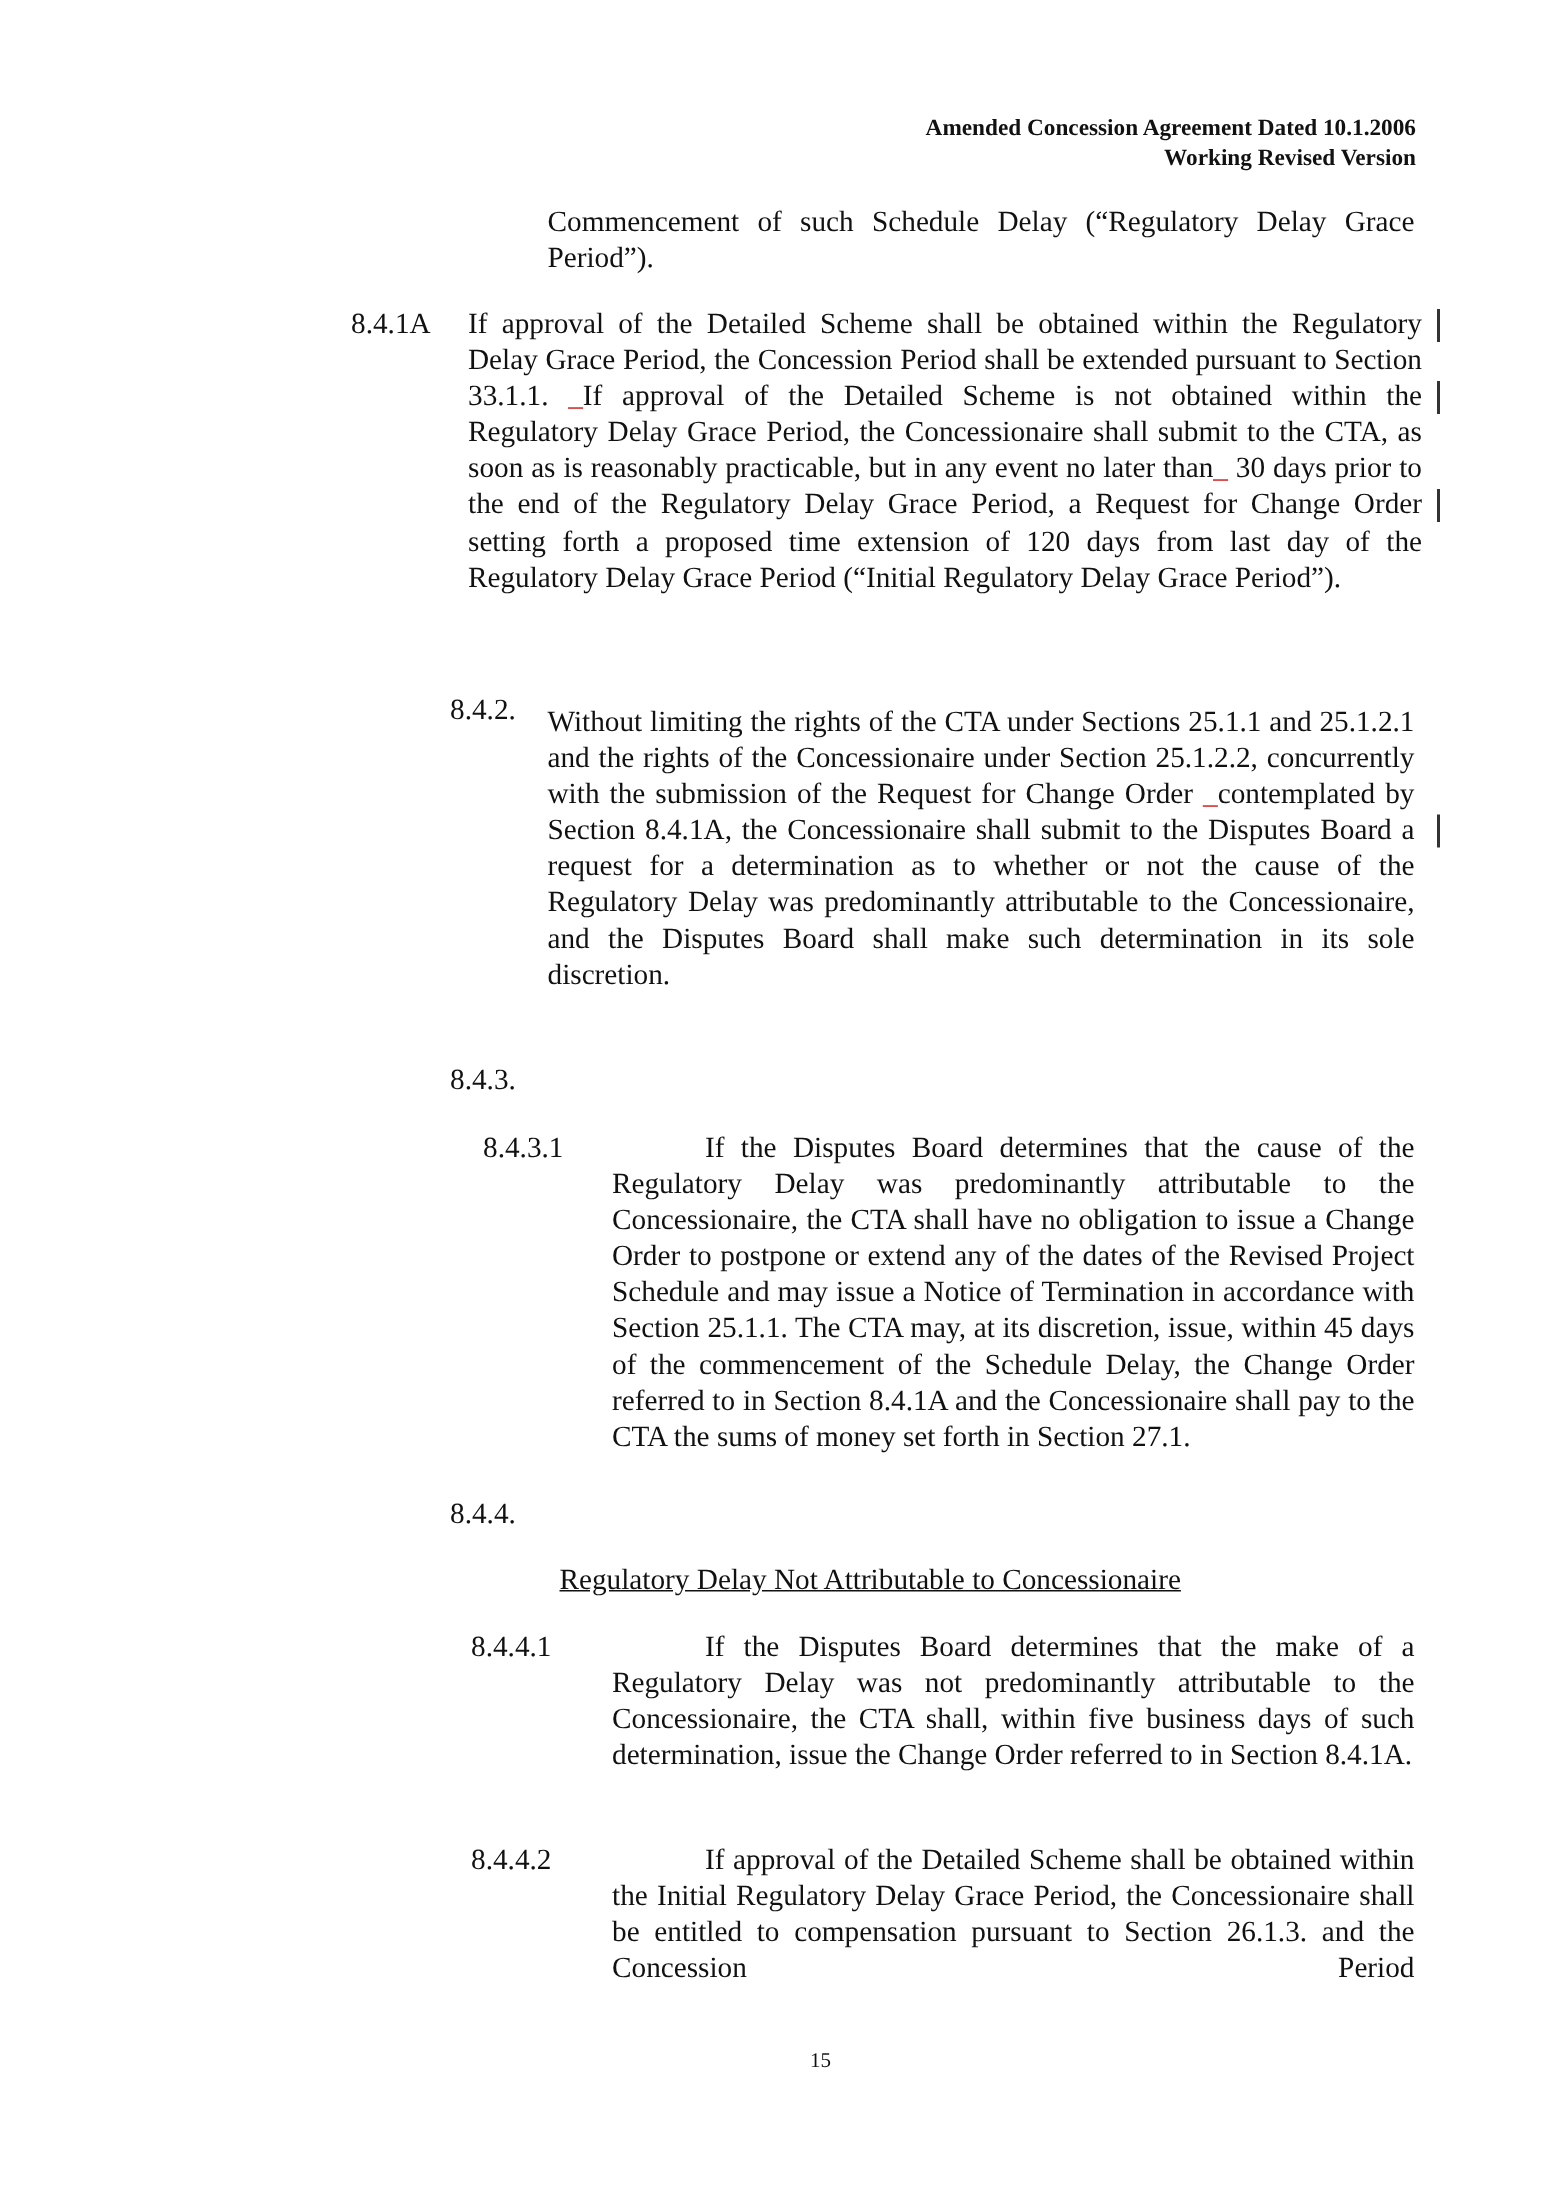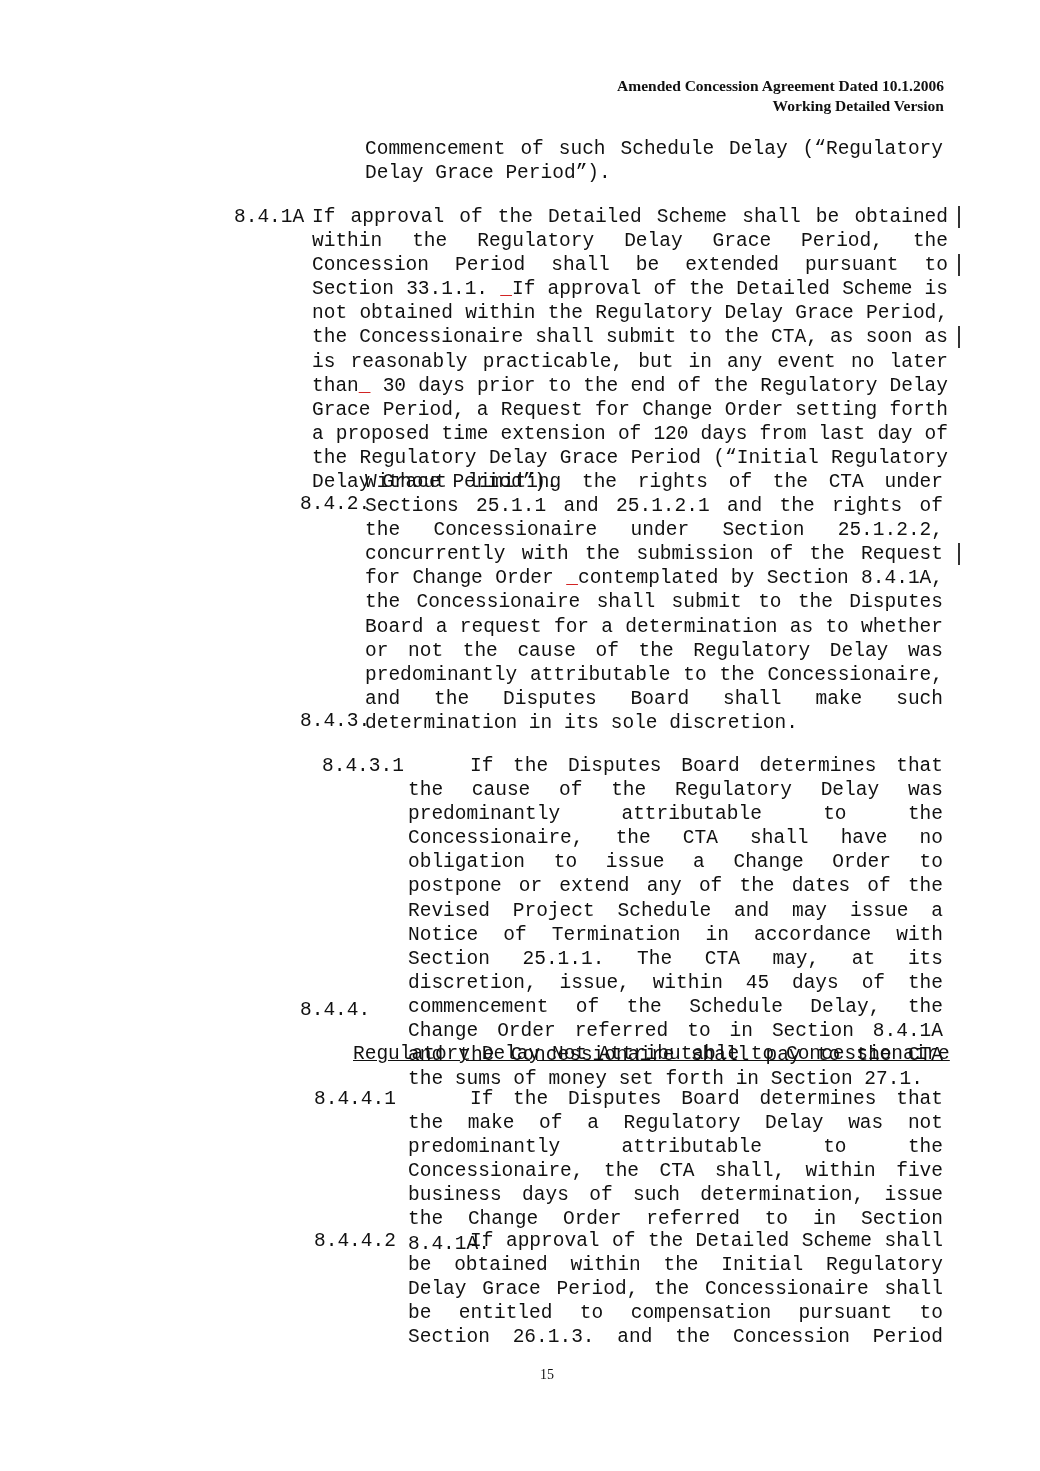--- a/index.html
+++ b/index.html
@@ -1,67 +1,67 @@
 <!DOCTYPE html>
 <html><head>
 <meta charset="utf-8">
 <style>
   html, body { margin: 0; padding: 0; background: #ffffff; }
   body { width: 1040px; height: 1471px; position: relative; overflow: hidden; color: #111; }
   .page { position: absolute; left: 0; top: 0; width: 1040px; height: 1471px; margin-left: 27px; }
   .header { position: absolute; right: 123px; top: 76px; text-align: right;
     font-family: "Liberation Serif", serif; font-weight: bold; font-size: 15.5px; line-height: 20px; }
-  .sans { font-family: Liberation Mono, monospace; font-size: 19.5px; line-height: 24.1px; }
+  .sans { font-family: Liberation Serif, serif; font-size: 19.5px; line-height: 24.1px; }
   .just { text-align: justify; text-align-last: left; }
   .blk { position: absolute; }
   .num { position: absolute; }
   .ul { text-decoration: underline; }
   .red { color: #d01a1a; }
   .bar { position: absolute; left: 931px; width: 2px; background: #333; }
   .footer { position: absolute; top: 1367px; left: 0; width: 1040px; text-align: center;
     font-family: "Liberation Serif", serif; font-size: 14px; }
   .indent { display: inline-block; width: 62px; }
 </style>
 </head>
 <body>
 
 <div class="page">
 
   <div class="header">
     <div>Amended Concession Agreement Dated 10.1.2006</div>
-    <div>Working Detailed Version</div>
+    <div>Working Revised Version</div>
   </div>
 
   <div class="blk sans just" style="left:338px; top:137px; width:578px;">
     <span>Commencement of such Schedule Delay (“Regulatory Delay Grace Period”).</span>
   </div>
 
   <div class="num sans" style="left:207px; top:205px;">8.4.1A</div>
   <div class="blk sans just" style="left:285px; top:205px; width:636px;">
     <span>If approval of the Detailed Scheme shall be obtained within the Regulatory Delay Grace Period, the Concession Period shall be extended pursuant to Section 33.1.1. </span><span class="red">_</span><span>If approval of the Detailed Scheme is not obtained within the Regulatory Delay Grace Period, the Concessionaire shall submit to the CTA, as soon as is reasonably practicable, but in any event no later than</span><span class="red">_</span><span> 30 days prior to the end of the Regulatory Delay Grace Period, a Request for Change Order setting forth a proposed time extension of 120 days from last day of the Regulatory Delay Grace Period (“Initial Regulatory Delay Grace Period”).</span>
   </div>
   <div class="bar" style="top:206px; height:22px;"></div>
   <div class="bar" style="top:254px; height:22px;"></div>
   <div class="bar" style="top:326px; height:22px;"></div>
 
-  <div class="num sans" style="left:273px; top:492px;">8.4.2.</div>
+  <div class="num sans" style="left:273px; top:462px;">8.4.2.</div>
   <div class="blk sans just" style="left:338px; top:470px; width:578px;">
     <span>Without limiting the rights of the CTA under Sections 25.1.1 and 25.1.2.1 and the rights of the Concessionaire under Section 25.1.2.2, concurrently with the submission of the Request for Change Order </span><span class="red">_</span><span>contemplated by Section 8.4.1A, the Concessionaire shall submit to the Disputes Board a request for a determination as to whether or not the cause of the Regulatory Delay was predominantly attributable to the Concessionaire, and the Disputes Board shall make such determination in its sole discretion.</span>
   </div>
   <div class="bar" style="top:543px; height:22px;"></div>
 
   <div class="num sans" style="left:273px; top:709px;">8.4.3.</div>
 
   <div class="num sans" style="left:295px; top:754px;">8.4.3.1</div>
   <div class="blk sans just" style="left:381px; top:754px; width:535px;">
     <span class="indent"></span><span>If the Disputes Board determines that the cause of the Regulatory Delay was predominantly attributable to the Concessionaire, the CTA shall have no obligation to issue a Change Order to postpone or extend any of the dates of the Revised Project Schedule and may issue a Notice of Termination in accordance with Section 25.1.1. The CTA may, at its discretion, issue, within 45 days of the commencement of the Schedule Delay, the Change Order referred to in Section 8.4.1A and the Concessionaire shall pay to the CTA the sums of money set forth in Section 27.1.</span>
   </div>
 
   <div class="num sans" style="left:273px; top:998px;">8.4.4.</div>
-  <div class="blk sans ul" style="left:326px; top:1042px;">Regulatory Delay Not Attributable to Concessionaire</div>
+  <div class="blk sans ul" style="left:346px; top:1042px;">Regulatory Delay Not Attributable to Concessionaire</div>
 
   <div class="num sans" style="left:287px; top:1087px;">8.4.4.1</div>
   <div class="blk sans just" style="left:381px; top:1087px; width:535px;">
     <span class="indent"></span><span>If the Disputes Board determines that the make of a Regulatory Delay was not predominantly attributable to the Concessionaire, the CTA shall, within five business days of such determination, issue the Change Order referred to in Section 8.4.1A.</span>
   </div>
 
   <div class="num sans" style="left:287px; top:1229px;">8.4.4.2</div>
   <div class="blk sans just" style="left:381px; top:1229px; width:535px; text-align-last: justify;">
     <span class="indent"></span><span>If approval of the Detailed Scheme shall be obtained within the Initial Regulatory Delay Grace Period, the Concessionaire shall be entitled to compensation pursuant to Section 26.1.3. and the Concession Period</span>
   </div>

